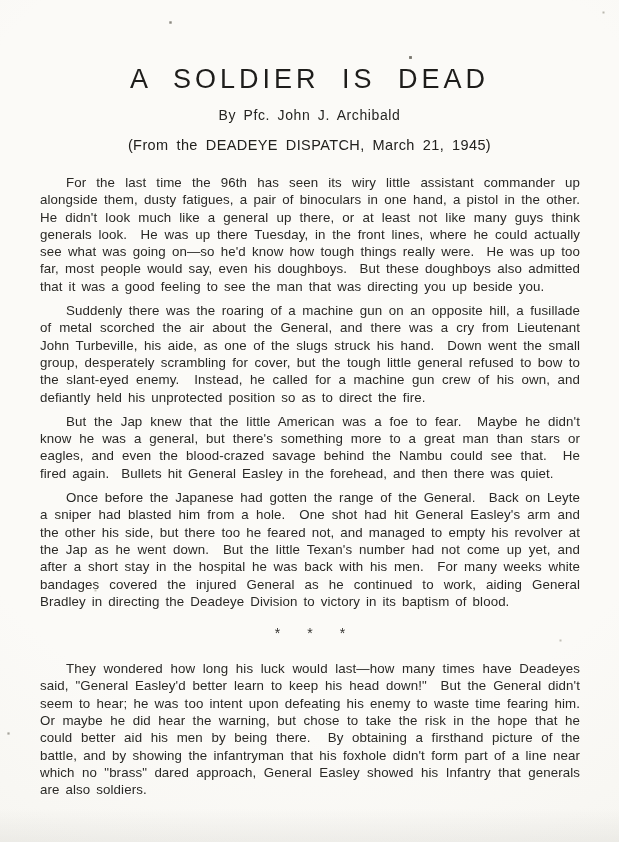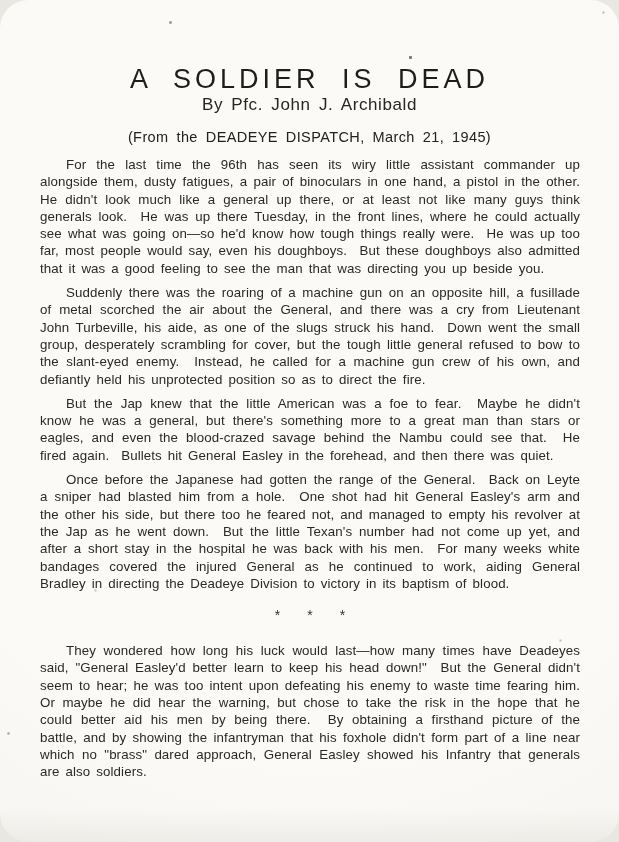--- a/index.html
+++ b/index.html
@@ -8,21 +8,20 @@
     position: relative;
     width: 619px;
     height: 842px;
     margin: 0 auto;
     overflow: hidden;
     background:
       linear-gradient(to bottom, rgba(0,0,0,0) 96%, rgba(90,88,80,0.07) 100%),
       radial-gradient(ellipse 120% 90% at 50% 38%, #fbfaf7 55%, #f5f4ef 92%, #f0efe9 100%);
     color: #2a2926;
     font-family: "Liberation Sans", "DejaVu Sans", sans-serif;
-    border-radius: 28px;
   }
   .specks {
     position: absolute; top: 0; left: 0; width: 1px; height: 1px;
     background: transparent;
     box-shadow:
       170px 22px 0 0.7px #8a887f,
       410px 57px 0 0.9px #77756c,
       603px 12px 0 0.5px #b9b7ae,
       8px 733px 0 0.6px #a5a39a,
       560px 640px 0 0.5px #c2c0b7,
@@ -30,35 +29,35 @@
   }
   header { padding-top: 64px; text-align: center; }
   h1.title {
     font-size: 27px;
     font-weight: 400;
     letter-spacing: 4px;
     word-spacing: 11px;
     color: #1e1d1b;
   }
   .byline {
-    margin-top: 0;
-    font-size: 17px;
+    margin-top: 12px;
+    font-size: 14px;
     letter-spacing: 0.6px;
     word-spacing: 3px;
     color: #262522;
   }
   .source {
     margin-top: 14px;
     font-size: 14.5px;
     letter-spacing: 0.4px;
     word-spacing: 3.5px;
     color: #22211e;
   }
   main {
-    margin: 11px 39px 0 40px;
+    margin: 21px 39px 0 40px;
     text-align: justify;
   }
   main p {
     font-size: 13.3px;
     line-height: 17.3px;
     text-indent: 26px;
     margin-bottom: 7px;
     letter-spacing: 0.1px;
     word-spacing: 2.2px;
     white-space: pre-wrap;

